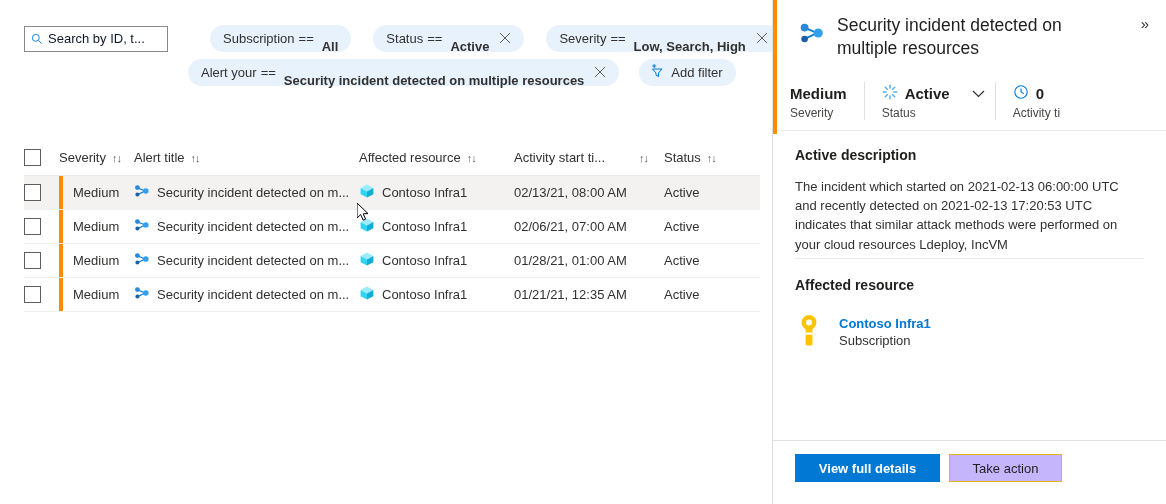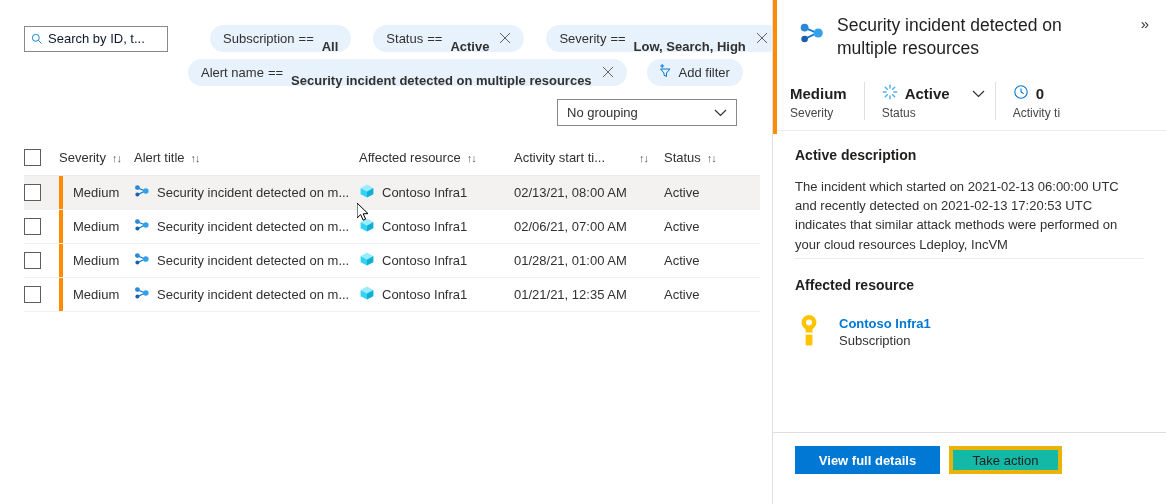--- a/index.html
+++ b/index.html
@@ -264,41 +264,41 @@
   .key-ic { flex: 0 0 30px; margin-right: 14px; display: block; }
   .res-name {
     font-size: 13px; color: #0078d4; font-weight: bold;
     cursor: pointer;
   }
   .res-type { font-size: 13px; color: #323130; margin-top: 2px;}
 
   .panel-footer {
     border-top: 1px solid #e1dfdd;
     padding: 13px 0 0 22px;
-    height: 72px;
+    height: 64px;
     display: flex;
     align-items: flex-start;
   }
   .btn {
     height: 28px;
     font-size: 13px;
     font-family: "Liberation Sans", sans-serif;
     border: 1px solid transparent;
     cursor: pointer;
     padding: 0 14px;
     display: inline-flex;
     align-items: center;
     justify-content: center;
   }
   .btn-primary {
     background: #0078d4; color: #fff; font-weight: bold;
     min-width: 145px;
   }
   .btn-default {
-    background: #14b8a6; color: #201f1e; border: 4px solid #eab308;
+    background: #c4b5fd; color: #201f1e; border: 1px solid #eab308;
     margin-left: 9px; min-width: 113px;
   }
 </style>
 </head>
 <body>
 
 <div class="app">
 
   <div class="left-pane">
 
@@ -340,21 +340,21 @@
           <svg width="12" height="12" viewBox="0 0 12 12">
               <line x1="1" y1="1" x2="11" y2="11" stroke="#605e5c" stroke-width="1"></line>
               <line x1="11" y1="1" x2="1" y2="11" stroke="#605e5c" stroke-width="1"></line>
             </svg>
         </span>
       </div>
     </div>
 
     <div class="filter-row filter-row-2">
       <div class="pill" style="margin-left:0">
-        <span class="lbl">Alert name</span>
+        <span class="lbl">Alert your</span>
         <span class="eq">==</span>
         <span class="val">Security incident detected on multiple resources</span>
         <span class="x">
           <svg width="12" height="12" viewBox="0 0 12 12">
               <line x1="1" y1="1" x2="11" y2="11" stroke="#605e5c" stroke-width="1"></line>
               <line x1="11" y1="1" x2="1" y2="11" stroke="#605e5c" stroke-width="1"></line>
             </svg>
         </span>
       </div>
 
@@ -363,28 +363,20 @@
           <svg width="16" height="16" viewBox="0 0 16 16">
             <path d="M3.5 6 L13 6 L9.5 10 L9.5 13.5 L7 12.2 L7 10 Z" fill="none" stroke="#0078d4" stroke-width="1"></path>
             <line x1="3.2" y1="3" x2="7.2" y2="3" stroke="#0078d4" stroke-width="1"></line>
             <line x1="5.2" y1="1" x2="5.2" y2="5" stroke="#0078d4" stroke-width="1"></line>
           </svg>
         </span>
         <span>Add filter</span>
       </div>
     </div>
 
-    <div class="grouping">
-      <span>No grouping</span>
-      <span class="chev-d">
-        <svg width="13" height="8" viewBox="0 0 13 8">
-            <polyline points="1,1 6.5,6.5 12,1" fill="none" stroke="#323130" stroke-width="1.2"></polyline>
-          </svg>
-      </span>
-    </div>
 
     <div class="table">
       <div class="thead">
         <div class="cbx-cell">
           <span class="chk"></span>
         </div>
         <div class="th col-sev">
           <span>Severity</span>
           <span class="sort-ic">↑↓</span>
         </div>

